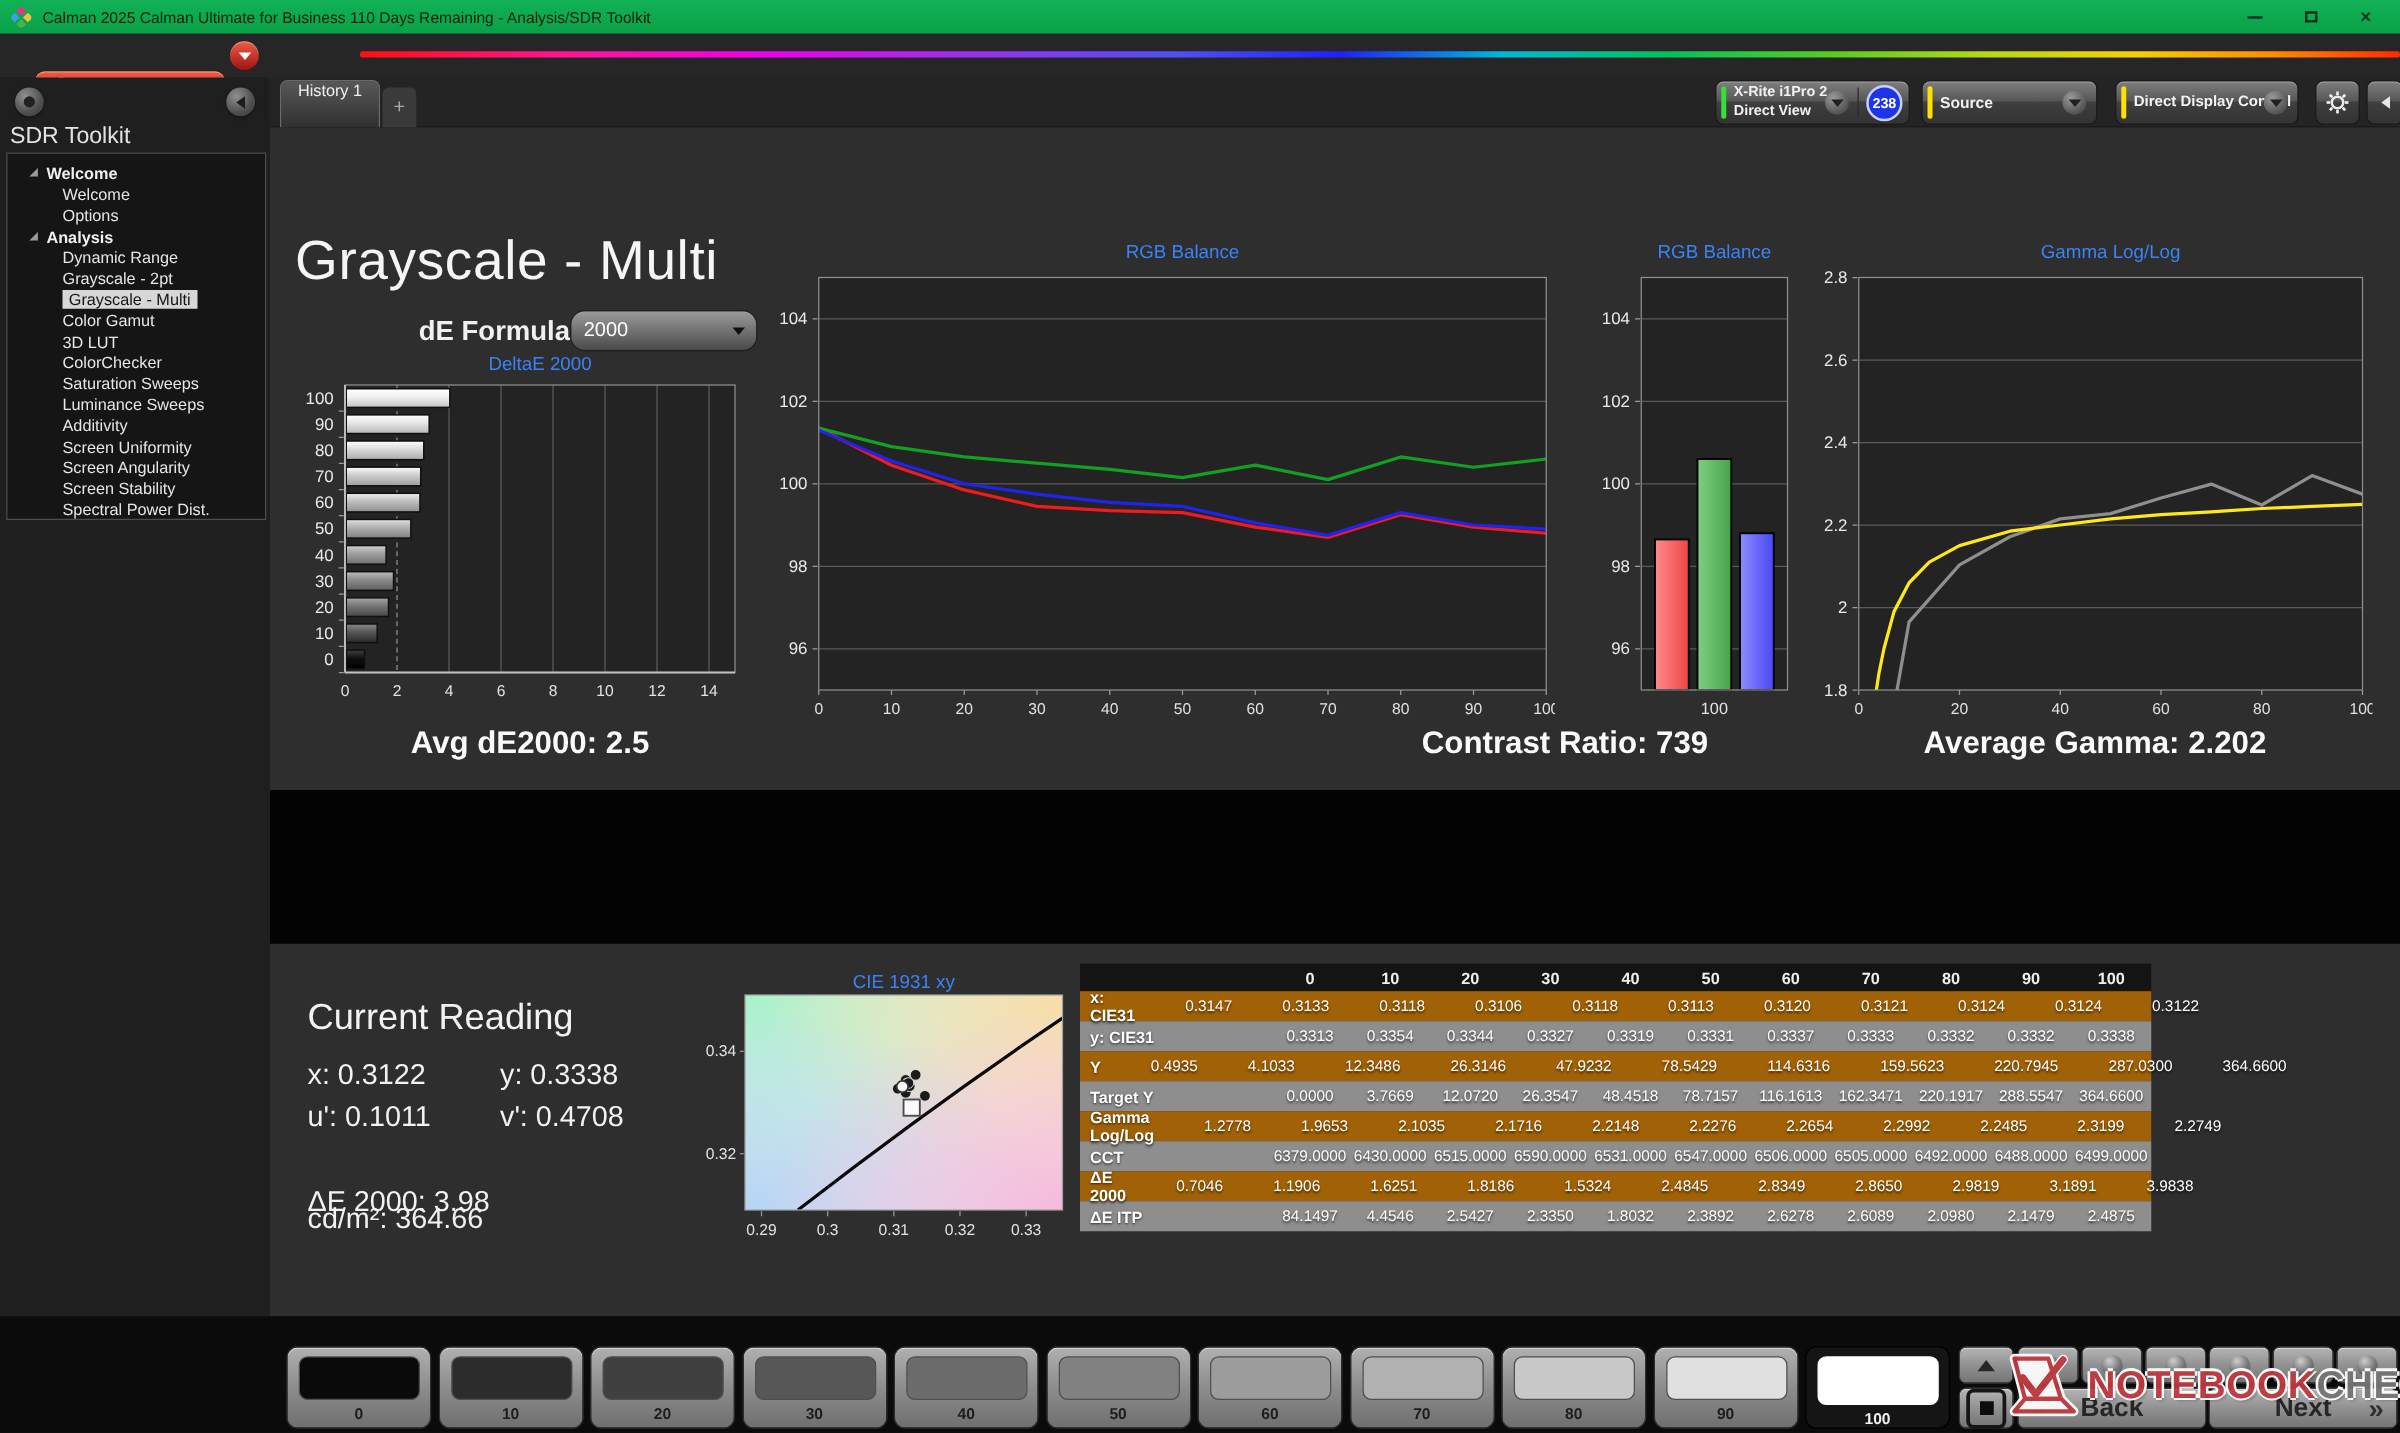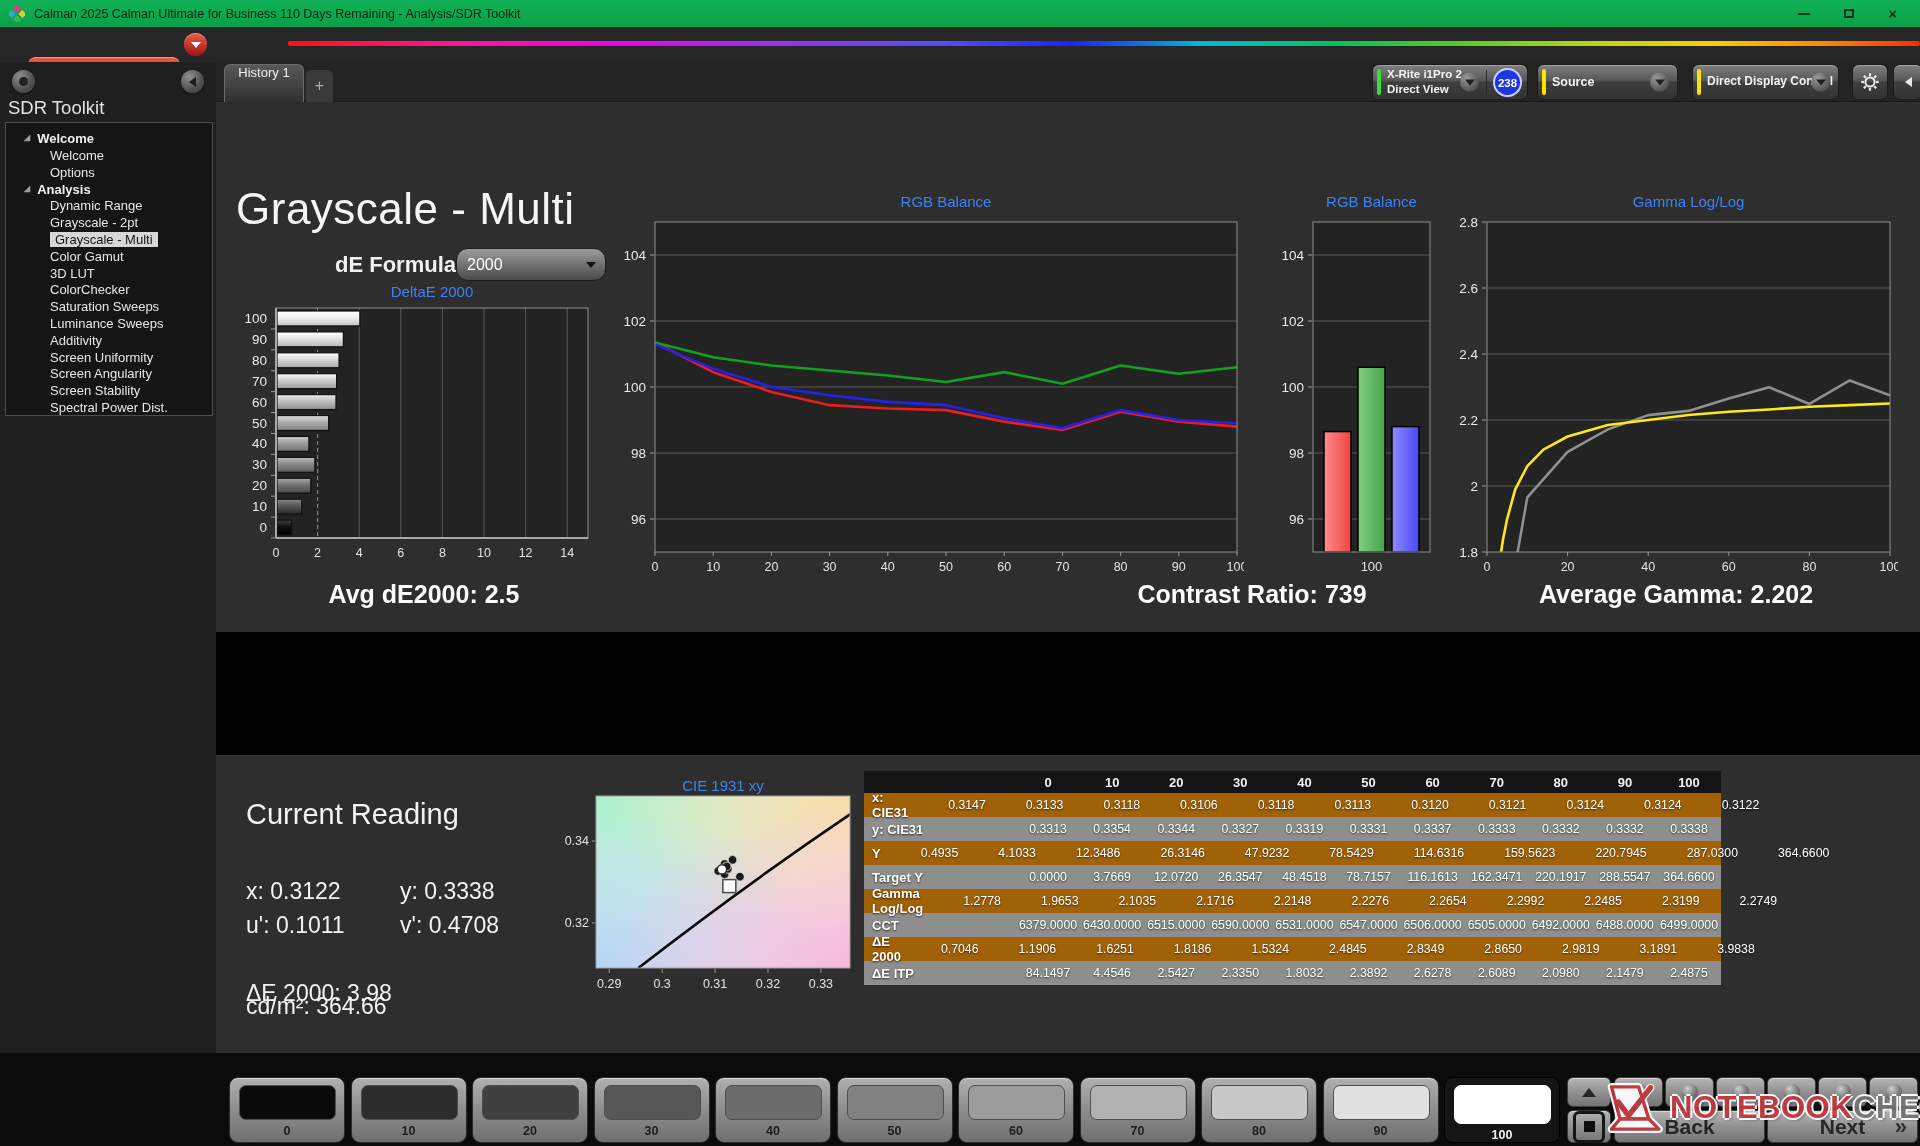--- a/index.html
+++ b/index.html
@@ -55,21 +55,21 @@
   .dedrop{left:456px;top:248px;width:150px;height:33px;background:linear-gradient(180deg,#9b9b9b,#4a4a4a);border:1px solid #1f1f1f;border-radius:12px;box-sizing:border-box;display:flex;align-items:center;color:#fff;font-size:16px;padding-left:10px;}
   .dedrop .caret-d{position:absolute;right:9px;top:13px;border-top-color:#111;}
   .charttitle{font-size:15px;color:#3b82f6;text-align:center;}
   .statstext{font-size:25px;font-weight:600;color:#fafafa;text-align:center;}
 
   
   .swatchstrip{left:216px;top:632px;width:1704px;height:123px;background:#030303;}
 
   
   .crtitle{left:246px;top:798px;font-size:29px;color:#f2f2f2;}
-  .crline{font-size:23px;color:#f2f2f2;margin-top:32px;}
+  .crline{font-size:23px;color:#f2f2f2;}
 
   
   .datatable{left:864px;top:771px;width:857px;}
   .trow{display:flex;height:24px;align-items:center;}
   .thead{height:22px;background:#141414;}
   .rowdark{background:#a16207;gap:40px;}
   .rowlight{background:#8e8e8e;}
   .cell-label{width:152px;box-sizing:border-box;padding-left:8px;font-size:13px;font-weight:700;color:#fff;text-shadow:0 1px 2px rgba(0,0,0,.7);}
   .cell-val{flex:1;text-align:center;font-size:12.3px;color:#fff;text-shadow:0 1px 2px rgba(0,0,0,.65);}
   .cell-hdr{flex:1;text-align:center;font-size:13px;font-weight:700;color:#f0f0f0;}

